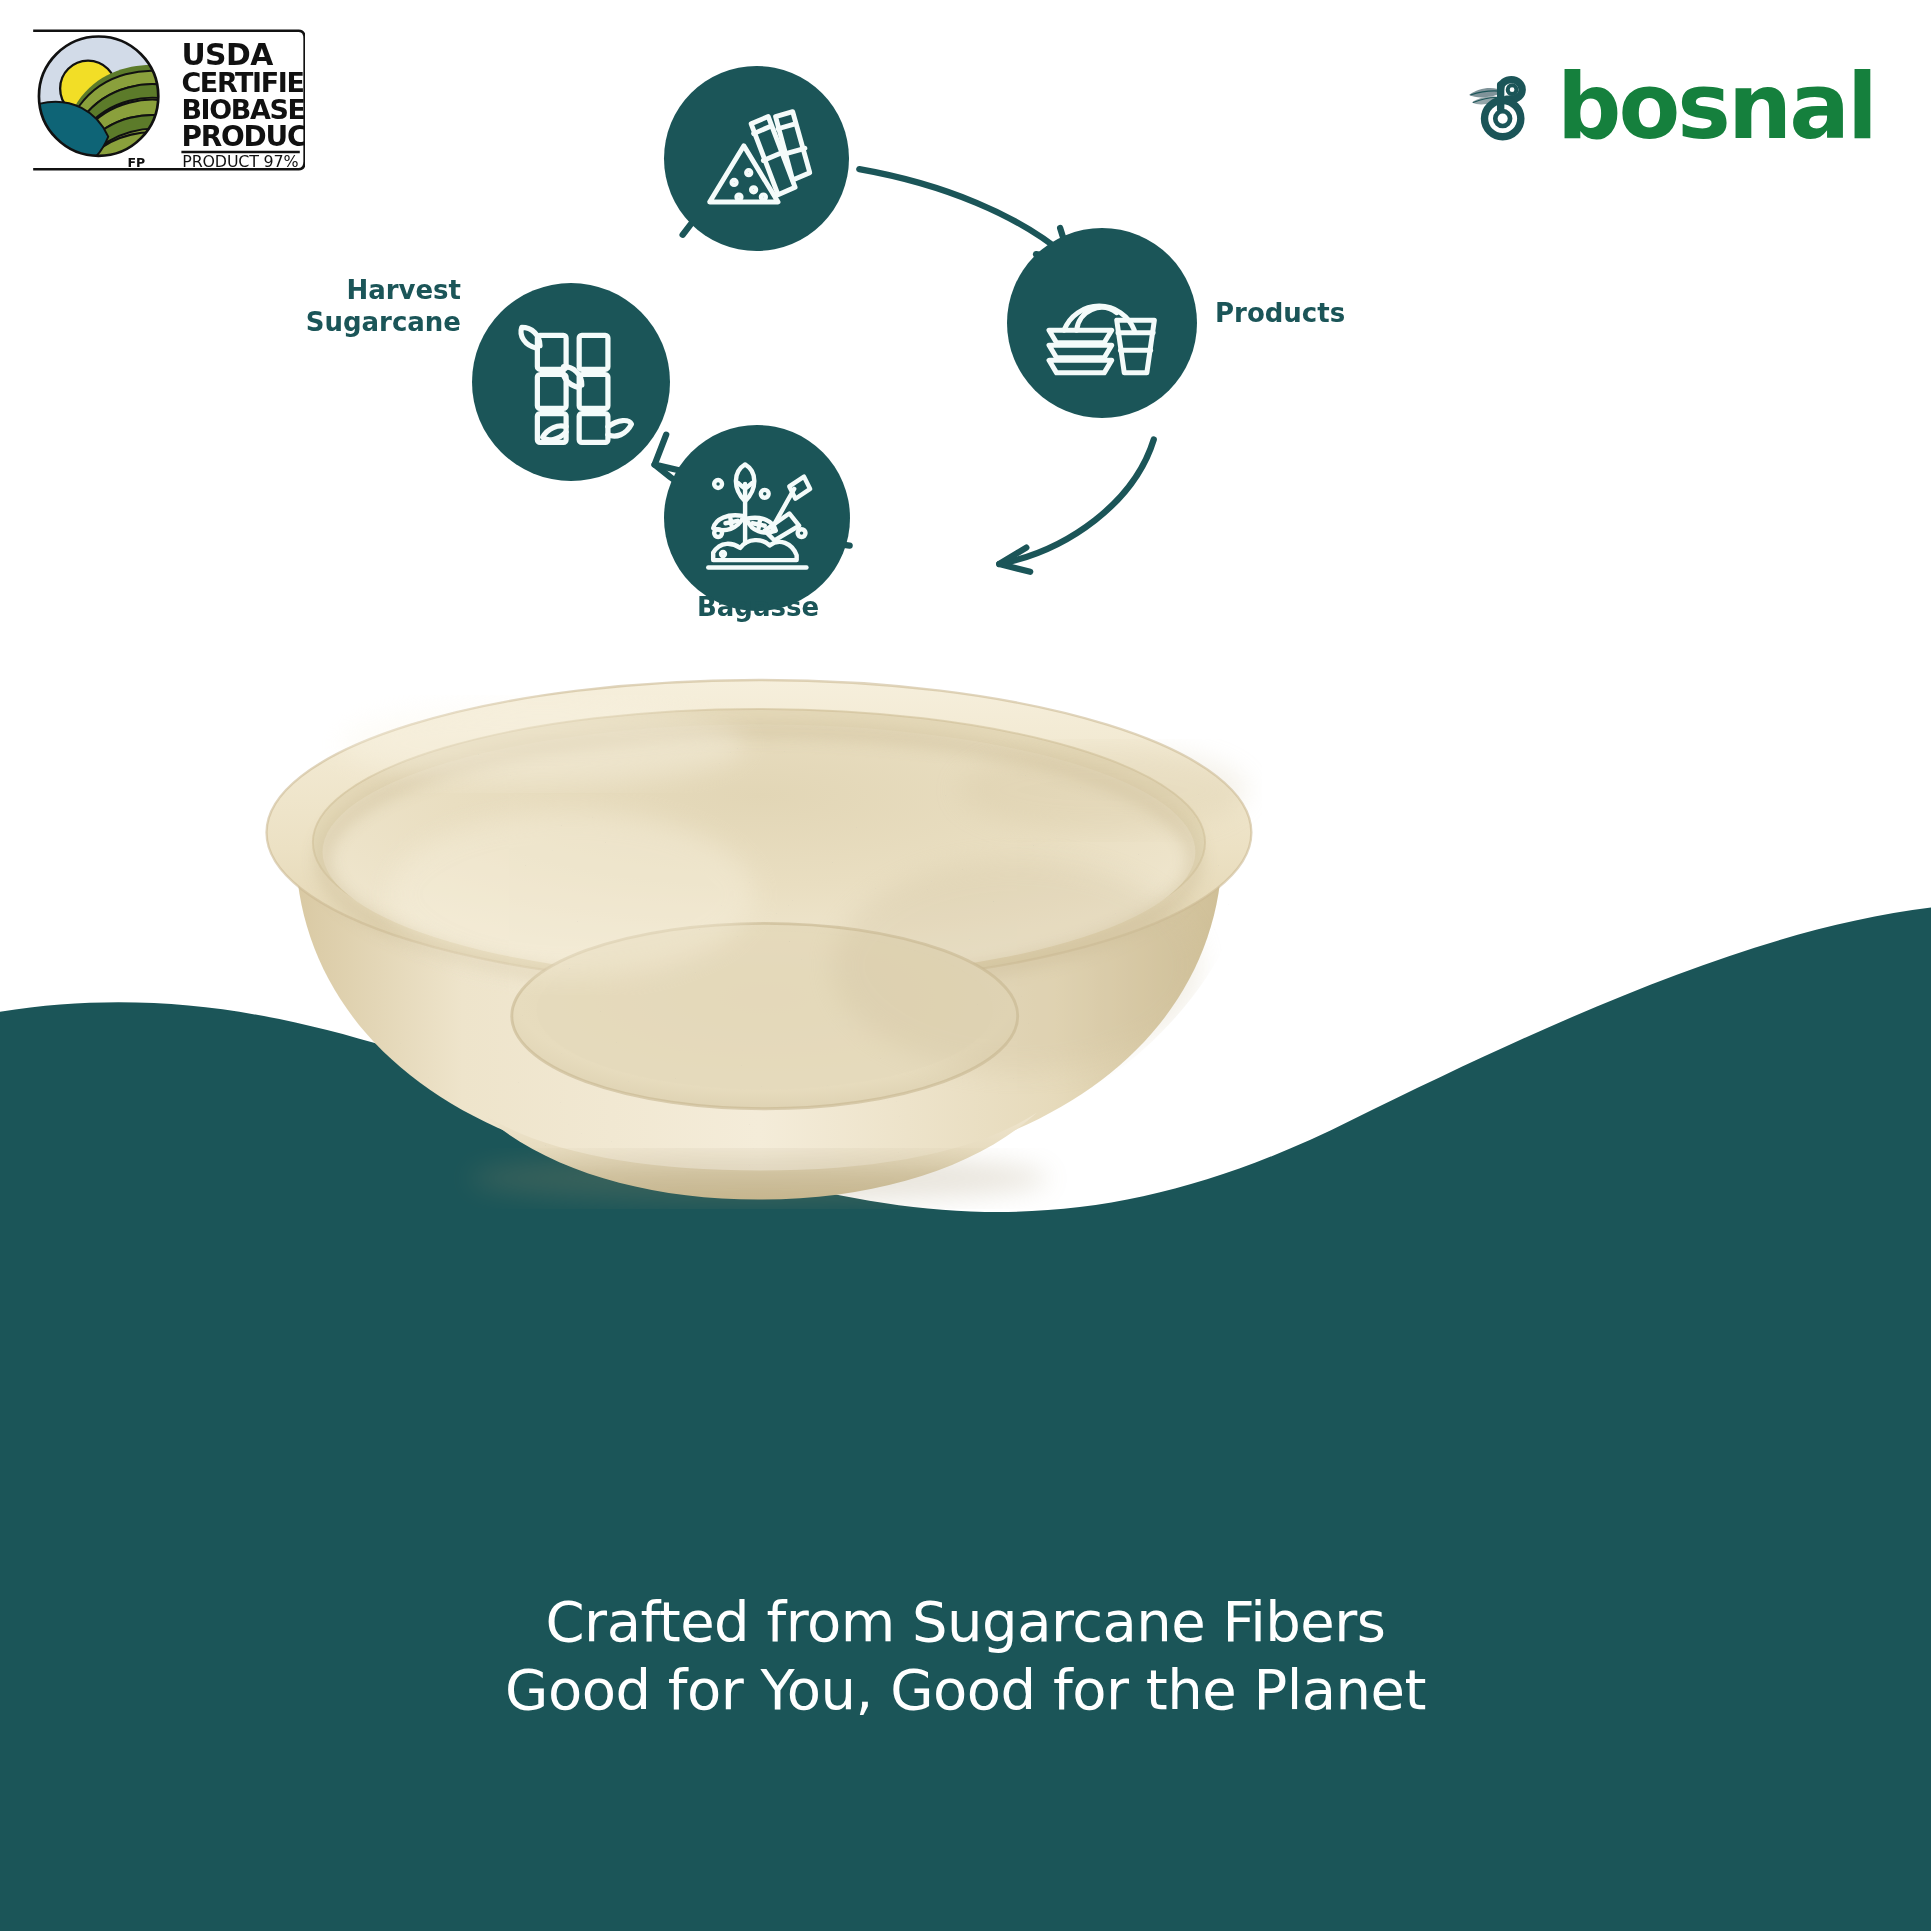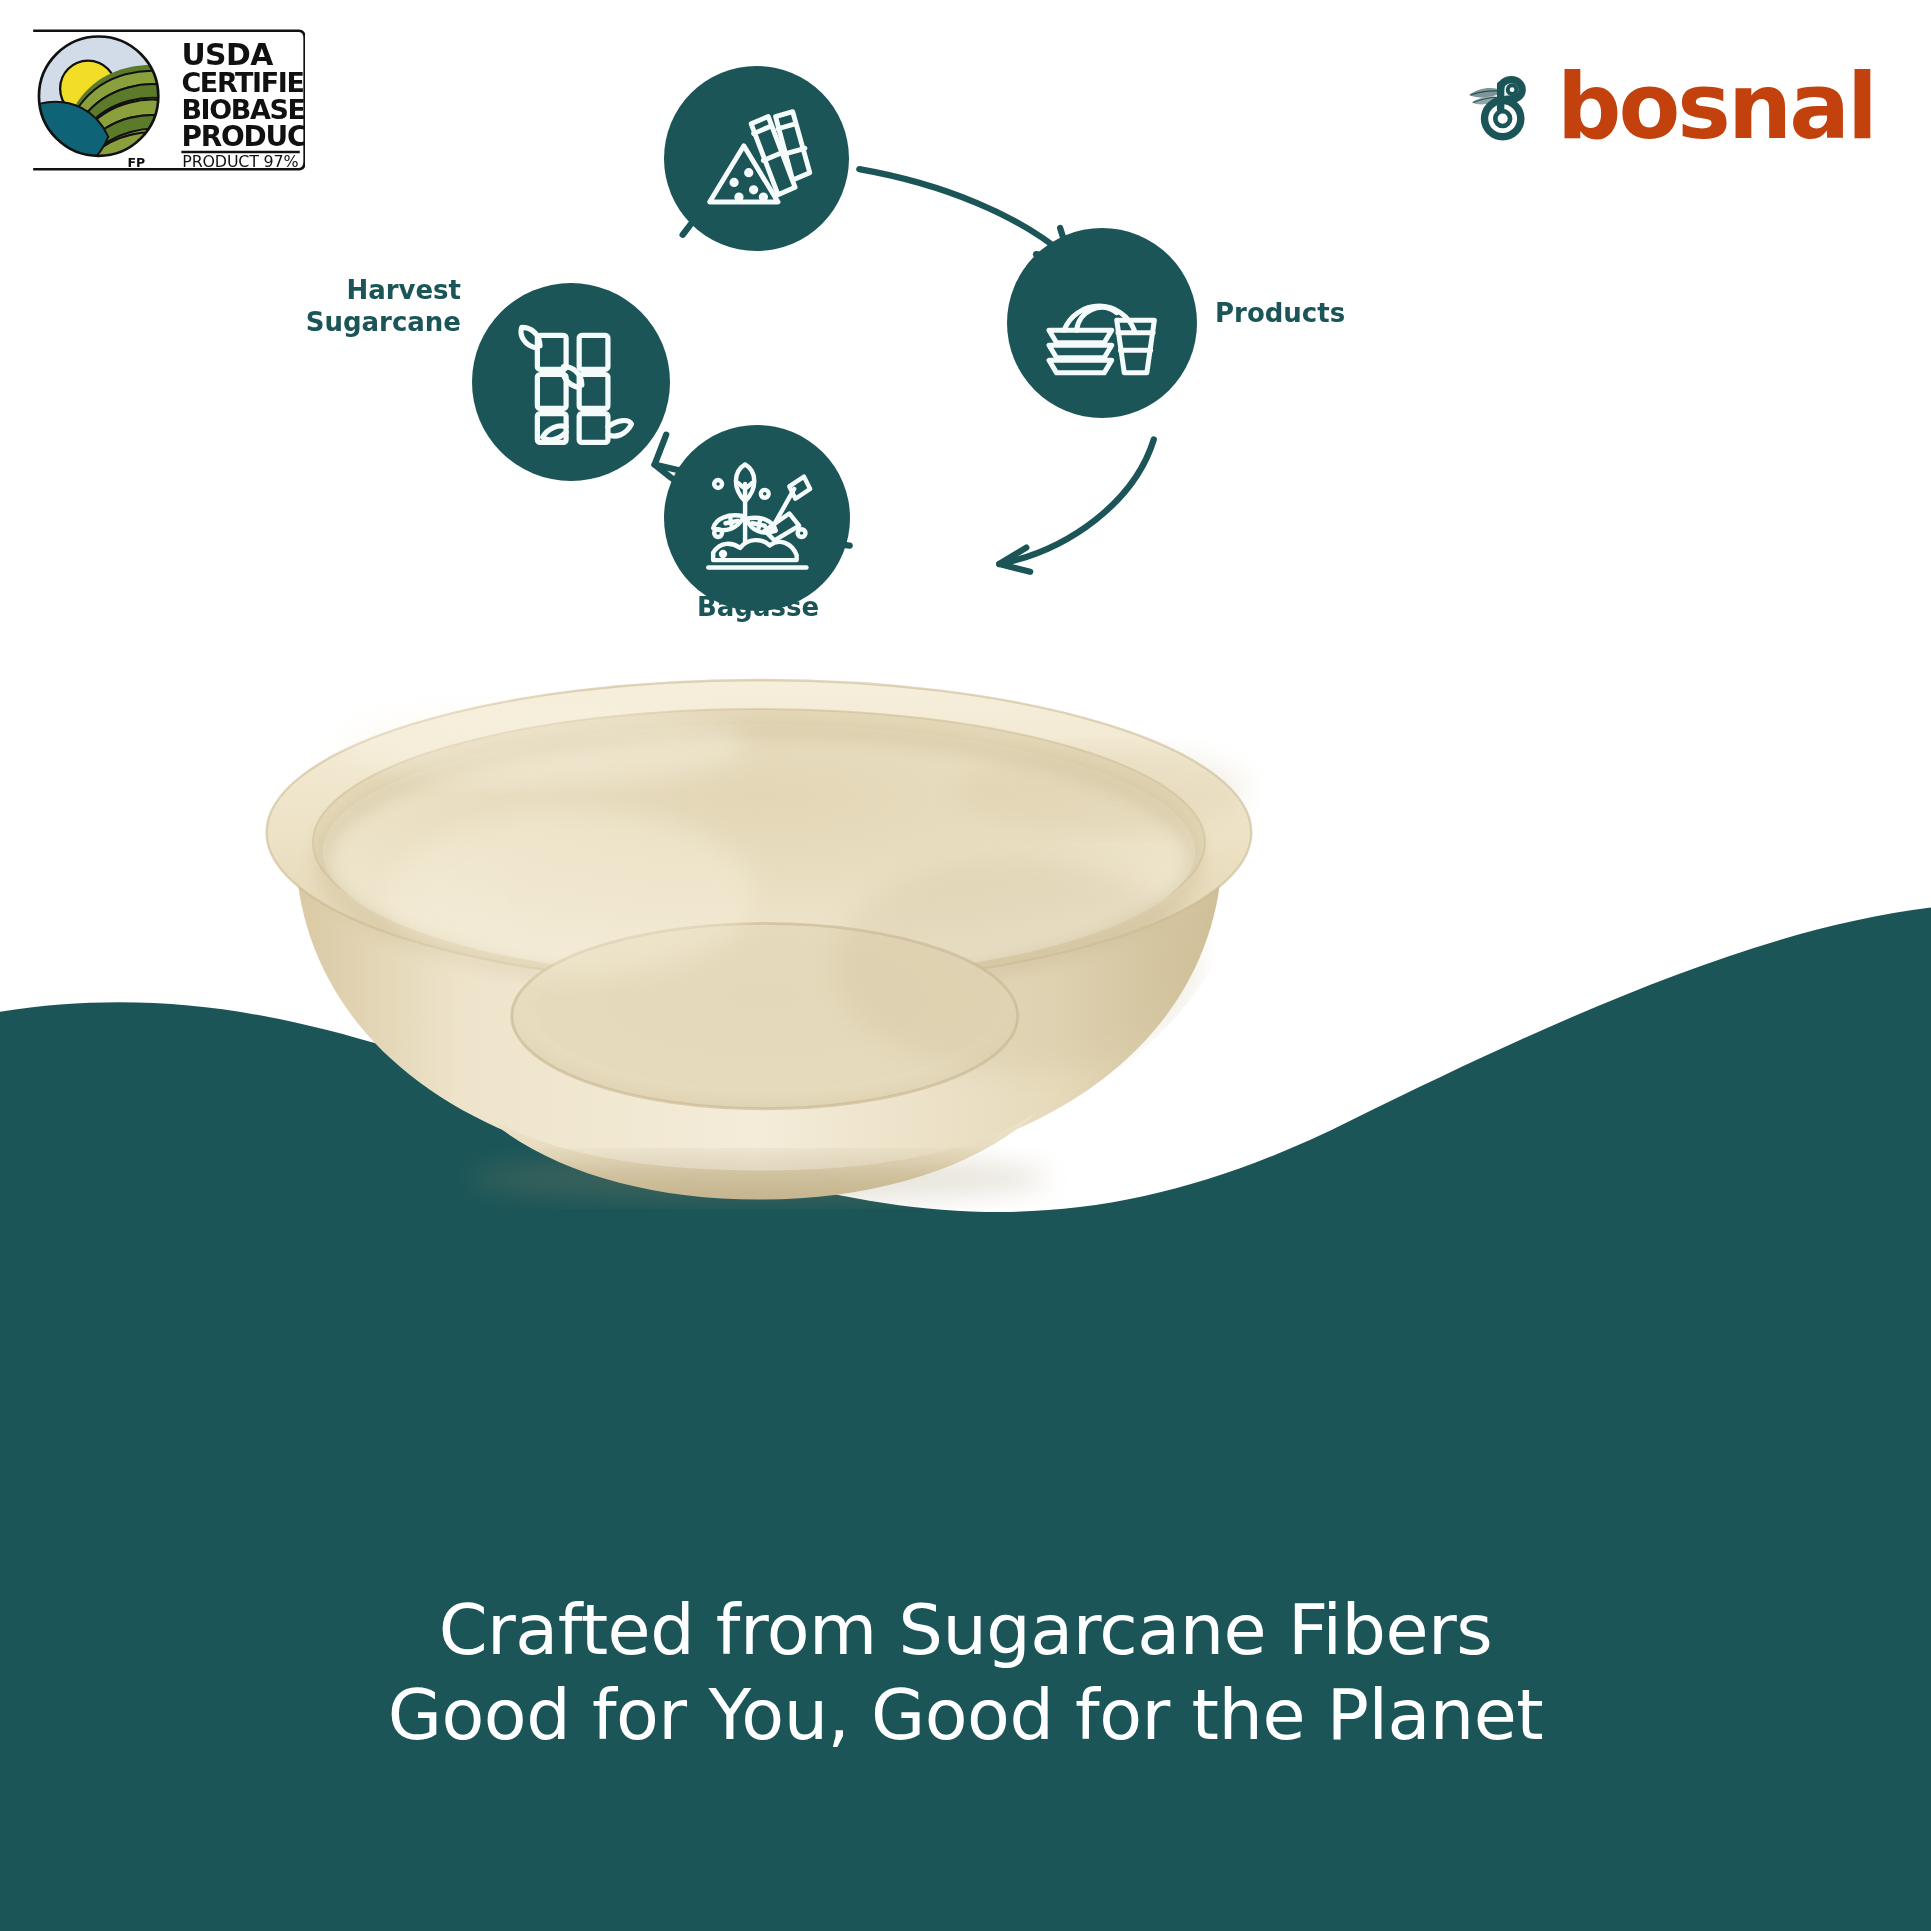--- a/index.html
+++ b/index.html
@@ -41,21 +41,21 @@
     right: 56px; top: 56px;
     width: 410px; height: 101px;
     z-index: 6;
     display: flex;
     align-items: center;
   }
   .brand-wordmark {
     font-family: "DejaVu Sans", sans-serif;
     font-size: 90px;
     font-weight: 700;
-    color: #c2410c;
+    color: #15803d;
     letter-spacing: -2.9px;
     line-height: 1;
     margin-left: 5.8px;
   }
 
   
   .cycle {
     position: absolute;
     left: 0; top: 0;
     width: 1931px; height: 850px;
@@ -101,21 +101,21 @@
   
   .headline {
     position: absolute;
     left: 0; top: 1588px;
     width: 1931px;
     z-index: 7;
     text-align: center;
     color: #ffffff;
     font-family: "DejaVu Sans", sans-serif;
     font-weight: 400;
-    font-size: 70px;
+    font-size: 56px;
     line-height: 1.22;
     letter-spacing: -0.5px;
     white-space: pre-line;
   }
 </style>
 </head>
 <body>
 
 <div id="stage">
 

